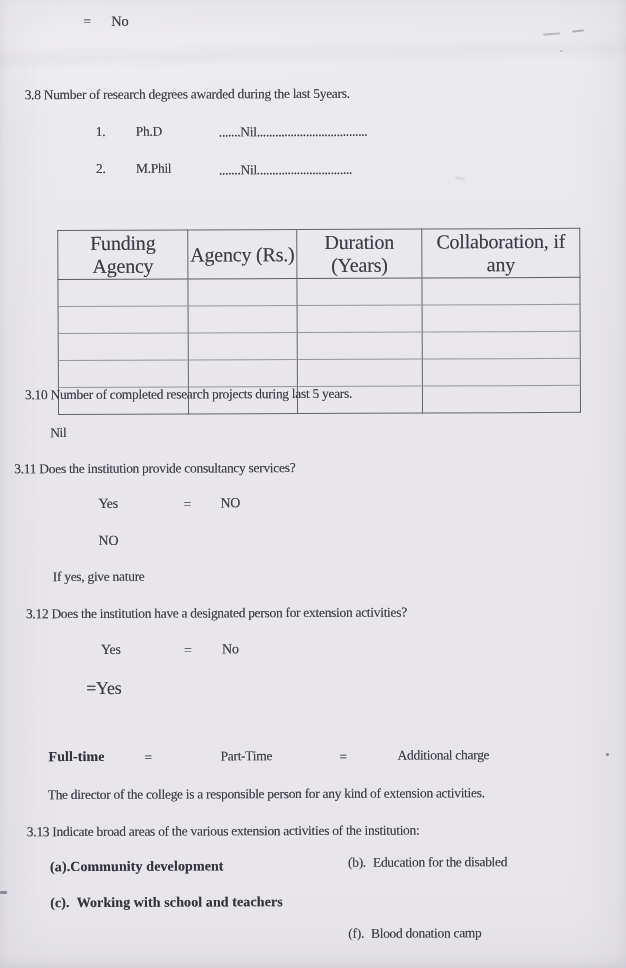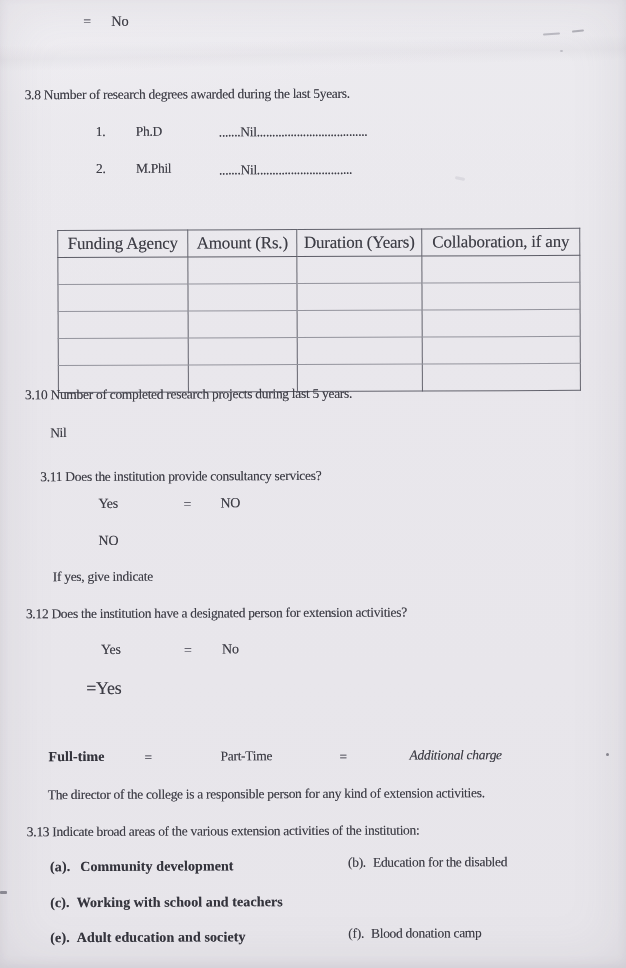--- a/index.html
+++ b/index.html
@@ -23,30 +23,30 @@
   }
   #content{position:absolute;left:0;top:0;width:626px;height:968px;transform:rotate(-0.25deg);transform-origin:50% 42%;}
   .t{
     position:absolute;white-space:nowrap;line-height:1.15;
     font-size:13.5px;letter-spacing:-0.3px;color:#3d3d45;
     text-shadow:0 0 0.6px rgba(66,64,76,0.55);
   }
   .b{font-weight:bold;font-size:14px;letter-spacing:0.1px;color:#34343c;}
   .eq{color:#565660;}
   .opt-text{margin-left:7px;}
-  .opt-text-wide{margin-left:10px;}
+  .opt-text-wide{}
   
   #projects-table{
     position:absolute;left:58px;top:229px;width:522px;
     border-collapse:collapse;table-layout:fixed;
     background:transparent;
   }
   #projects-table, #projects-table th, #projects-table td{border:1px solid #63636d;}
   #projects-table th{
-    height:24px;font-weight:normal;font-size:17px;letter-spacing:-0.2px;
+    height:24px;font-weight:normal;font-size:20px;letter-spacing:-0.2px;
     color:#3d3d45;text-align:center;vertical-align:middle;
     border-bottom:1px solid #5c5c66;
     text-shadow:0 0 0.6px rgba(66,64,76,0.55);
     border-radius:12px;
   }
   #projects-table td{height:24px;border-top:1px solid #94949d;border-bottom:1px solid #94949d;}
   #projects-table tr:last-child td{border-bottom:1px solid #63636d;}
   
   .artifact{position:absolute;pointer-events:none;}
   #mark-dash-1{left:543px;top:33px;width:17px;height:2px;background:rgba(95,95,108,0.35);transform:rotate(-4deg);border-radius:1px;}
@@ -77,21 +77,21 @@
     <table id="projects-table">
       <colgroup>
         <col style="width:130px">
           <col style="width:109px">
           <col style="width:125px">
           <col style="width:158px">
       </colgroup>
       <thead>
         <tr>
           <th>Funding Agency</th>
-          <th>Amount (Rs.)</th>
+          <th>Agency (Rs.)</th>
           <th>Duration (Years)</th>
           <th>Collaboration, if any</th>
         </tr>
       </thead>
       <tbody>
           <tr>
             <td></td>
             <td></td>
             <td></td>
             <td></td>
@@ -119,54 +119,51 @@
             <td></td>
             <td></td>
             <td></td>
           </tr>
         </tbody>
     </table>
 
     <div class="t" style="left:25px;top:386px;">3.10 Number of completed research projects during last 5 years.</div>
     <div class="t" style="left:50px;top:424px;">Nil</div>
 
-    <div class="t" style="left:40px;top:460px;margin-top:8px;">3.11 Does the institution provide consultancy services?</div>
+    <div class="t" style="left:14px;top:460px;">3.11 Does the institution provide consultancy services?</div>
     <div class="t" style="left:98px;top:495px;font-size:14px;">Yes</div>
     <div class="t eq" style="left:183px;top:496px;font-size:14px;">=</div>
     <div class="t" style="left:220px;top:495px;font-size:14px;">NO</div>
     <div class="t" style="left:98px;top:532px;font-size:14px;">NO</div>
-    <div class="t" style="left:52px;top:568px;">If yes, give indicate</div>
+    <div class="t" style="left:52px;top:568px;">If yes, give nature</div>
 
     <div class="t" style="left:25px;top:605px;">3.12 Does the institution have a designated person for extension activities?</div>
     <div class="t" style="left:100px;top:641px;font-size:14px;">Yes</div>
     <div class="t eq" style="left:183px;top:642px;font-size:14px;">=</div>
     <div class="t" style="left:221px;top:641px;font-size:14px;">No</div>
     <div class="t" style="left:85px;top:677px;font-size:18px;">=Yes</div>
 
     <div class="t b" style="left:47px;top:748px;">Full-time</div>
     <div class="t eq" style="left:143px;top:749px;">=</div>
     <div class="t" style="left:219px;top:748px;">Part-Time</div>
     <div class="t eq" style="left:338px;top:749px;">=</div>
-    <div class="t" style="left:408px;top:748px;font-style:italic;">Additional charge</div>
+    <div class="t" style="left:396px;top:748px;">Additional charge</div>
 
     <div class="t" style="left:46px;top:786px;">The director of the college is a responsible person for any kind of extension activities.</div>
 
     <div class="t" style="left:25px;top:823px;">3.13 Indicate broad areas of the various extension activities of the institution:</div>
 
     <div class="t b" style="left:48px;top:858px;">
       <span>(a).</span><span class="opt-text-wide">Community development</span>
     </div>
     <div class="t" style="left:346px;top:855px;">
       <span>(b).</span><span class="opt-text">Education for the disabled</span>
     </div>
     <div class="t b" style="left:48px;top:894px;">
       <span>(c).</span><span class="opt-text">Working with school and teachers</span>
-    </div>
-    <div class="t b" style="left:48px;top:929px;">
-      <span>(e).</span><span class="opt-text">Adult education and society</span>
     </div>
     <div class="t" style="left:346px;top:926px;">
       <span>(f).</span><span class="opt-text">Blood donation camp</span>
     </div>
 
   </div>
 
   <div class="artifact" id="mark-dash-1"></div>
   <div class="artifact" id="mark-dash-2"></div>
   <div class="artifact" id="mark-dot-1"></div>

